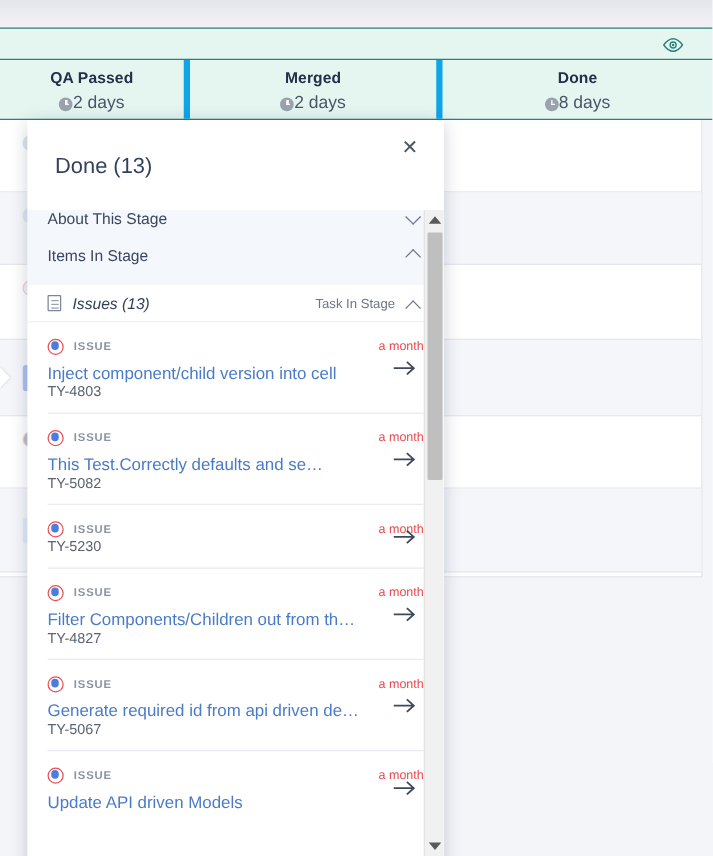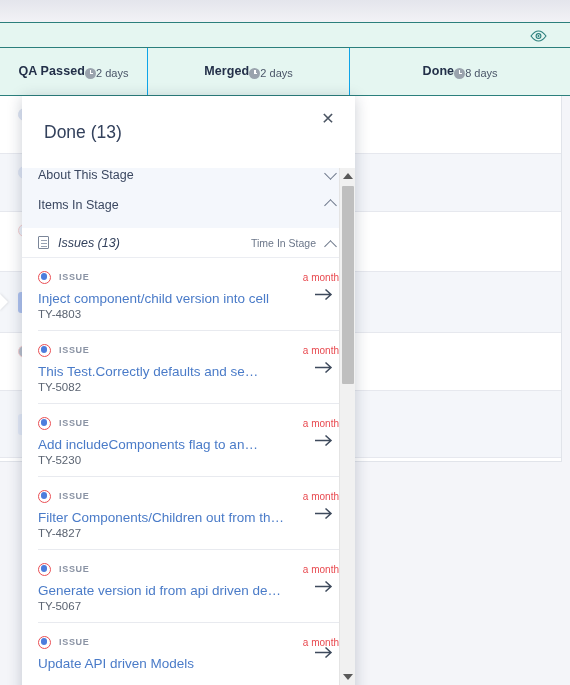--- a/index.html
+++ b/index.html
@@ -33,36 +33,36 @@
 
   
   .stage-header {
     position: absolute; left: 0; top: 48px; width: 570px; height: 48px;
     background: #e5f6f1;
     border-bottom: 1px solid #2b7f7c;
     display: flex;
   }
   .stage-col {
     height: 100%;
-    display: flex; 
+    display: flex; flex-direction: column;
     align-items: center; justify-content: center;
     cursor: pointer;
   }
-  .stage-col + .stage-col { border-left: 1px solid #0ea5e9; }
+  .stage-col + .stage-col { border-left: 5px solid #0ea5e9; }
   .stage-col.c1 { width: 149px; }
   .stage-col.c2 { width: 205px; }
   .stage-col.c3 { width: 224px; }
   .stage-name {
     font-size: 12.5px; font-weight: bold; color: #233049;
     letter-spacing: .1px; line-height: 15px;
   }
   .stage-time {
-    display: flex; align-items: center; gap: 0;
+    display: flex; align-items: flex-end; gap: 0;
     margin-top: 3px;
-    font-size: 11px; color: #4a5568;
+    font-size: 14px; color: #4a5568;
   }
   .clock-ico {
     width: 11px; height: 11px; border-radius: 50%;
     background: #9aa3ad; position: relative; flex: none;
   }
   .clock-ico::after {
     content: ""; position: absolute; left: 5px; top: 2.5px;
     width: 1.2px; height: 4px; background: #fff;
   }
   .clock-ico::before {
@@ -359,21 +359,21 @@
         <span class="chev up"></span>
       </div>
     </div>
 
     <div class="issues-bar">
       <div class="issues-left">
         <span class="doc-ico"></span>
         <span class="issues-label">Issues (13)</span>
       </div>
       <div class="issues-right">
-        <span class="sort-label">Time In Stage</span>
+        <span class="sort-label">Task In Stage</span>
         <span class="chev up"></span>
       </div>
     </div>
 
     <div class="list-wrap">
       <div class="list" id="issue-list">
           <div class="item">
             <div class="item-top">
               <div class="item-type">
                 <span class="issue-ico"></span>
@@ -406,21 +406,20 @@
             </div>
           </div>
           <div class="item">
             <div class="item-top">
               <div class="item-type">
                 <span class="issue-ico"></span>
                 <span class="type-label">ISSUE</span>
               </div>
               <span class="age">a month</span>
             </div>
-            <div class="item-title">Add includeComponents flag to an…</div>
             <div class="item-key">TY-5230</div>
             <div class="go-arrow">
               <svg width="19" height="13" viewBox="0 0 19 13" aria-hidden="true">
                 <path d="M1 6.5h15M11.5 1.5L17 6.5l-5.5 5" fill="none" stroke="#3e4a5c" stroke-width="1.5"></path>
               </svg>
             </div>
           </div>
           <div class="item">
             <div class="item-top">
               <div class="item-type">
@@ -438,21 +437,21 @@
             </div>
           </div>
           <div class="item">
             <div class="item-top">
               <div class="item-type">
                 <span class="issue-ico"></span>
                 <span class="type-label">ISSUE</span>
               </div>
               <span class="age">a month</span>
             </div>
-            <div class="item-title">Generate version id from api driven de…</div>
+            <div class="item-title">Generate required id from api driven de…</div>
             <div class="item-key">TY-5067</div>
             <div class="go-arrow">
               <svg width="19" height="13" viewBox="0 0 19 13" aria-hidden="true">
                 <path d="M1 6.5h15M11.5 1.5L17 6.5l-5.5 5" fill="none" stroke="#3e4a5c" stroke-width="1.5"></path>
               </svg>
             </div>
           </div>
           <div class="item">
             <div class="item-top">
               <div class="item-type">

